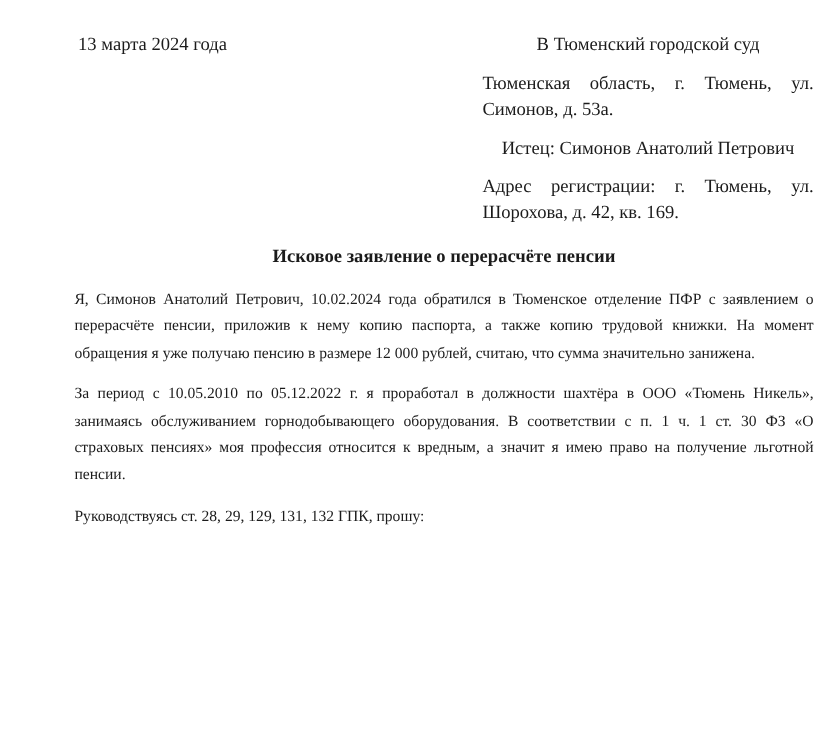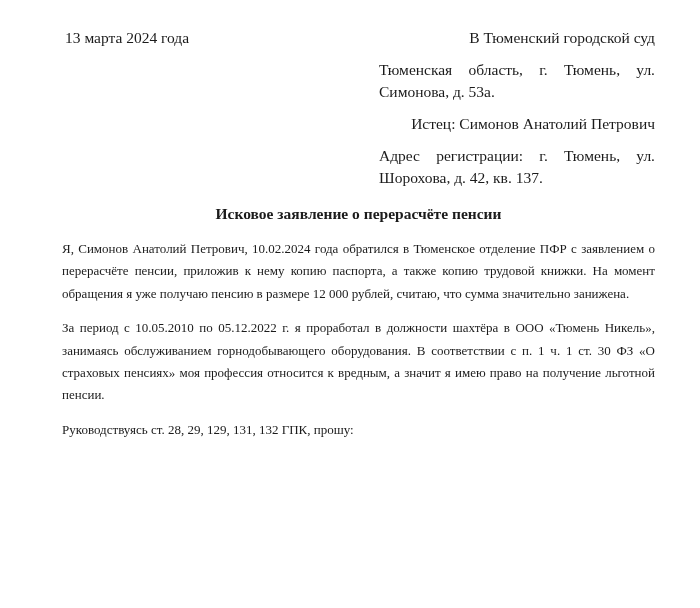--- a/index.html
+++ b/index.html
@@ -15,21 +15,21 @@
     font-family: "Liberation Serif", "DejaVu Serif", serif;
     color: #1b1b1b;
     -webkit-font-smoothing: antialiased;
   }
 
   .page {
     position: relative;
     width: 700px;
     height: 608px;
     box-sizing: border-box;
-    padding: 27px 45px 0 62px;
+    padding: 27px 22px 0 62px;
     background: #ffffff;
   }
 
   
   .header-row {
     display: flex;
     align-items: flex-start;
     justify-content: space-between;
   }
 
@@ -47,21 +47,21 @@
   }
 
   .addressee p {
     margin: 0 0 10px 0;
     font-size: 15.5px;
     line-height: 22px;
     text-align: justify;
     text-justify: inter-word;
   }
   .addressee p.no-justify {
-    text-align: right;
+    text-align: center;
   }
   .addressee p:last-child {
     margin-bottom: 0;
   }
 
   
   .doc-title {
     margin: 14px 0 0 0;
     font-size: 15.5px;
     line-height: 22px;
@@ -91,23 +91,23 @@
 <body>
 
 <div class="page">
 
   <div class="header-row">
 
     <div class="date-line">13 марта 2024 года</div>
 
     <div class="addressee">
       <p class="no-justify">В Тюменский городской суд</p>
-      <p>Тюменская область, г. Тюмень, ул. Симонова, д. 53а.</p>
+      <p>Тюменская область, г. Тюмень, ул. Симонов, д. 53а.</p>
       <p class="no-justify">Истец: Симонов Анатолий Петрович</p>
-      <p>Адрес регистрации: г. Тюмень, ул. Шорохова, д. 42, кв. 137.</p>
+      <p>Адрес регистрации: г. Тюмень, ул. Шорохова, д. 42, кв. 169.</p>
     </div>
 
   </div>
 
   <h1 class="doc-title">Исковое заявление о перерасчёте пенсии</h1>
 
   <div class="body-block">
 
     <p>Я, Симонов Анатолий Петрович, 10.02.2024 года обратился в Тюменское отделение ПФР с заявлением о перерасчёте пенсии, приложив к нему копию паспорта, а также копию трудовой книжки. На момент обращения я уже получаю пенсию в размере 12 000 рублей, считаю, что сумма значительно занижена.</p>
 

